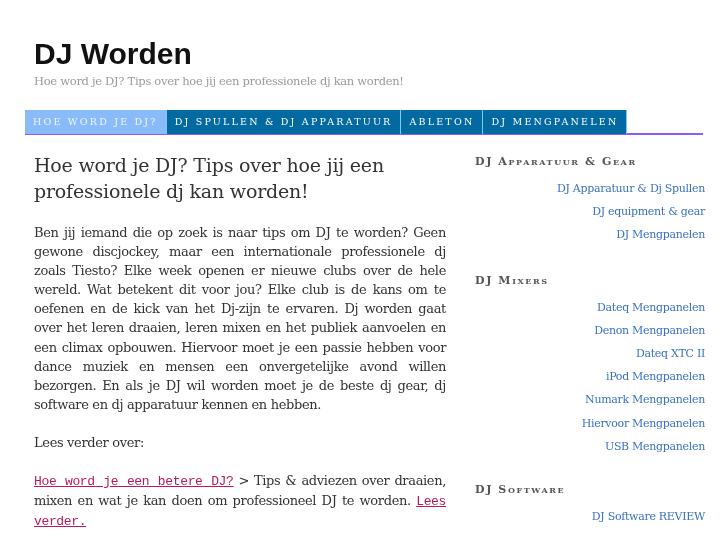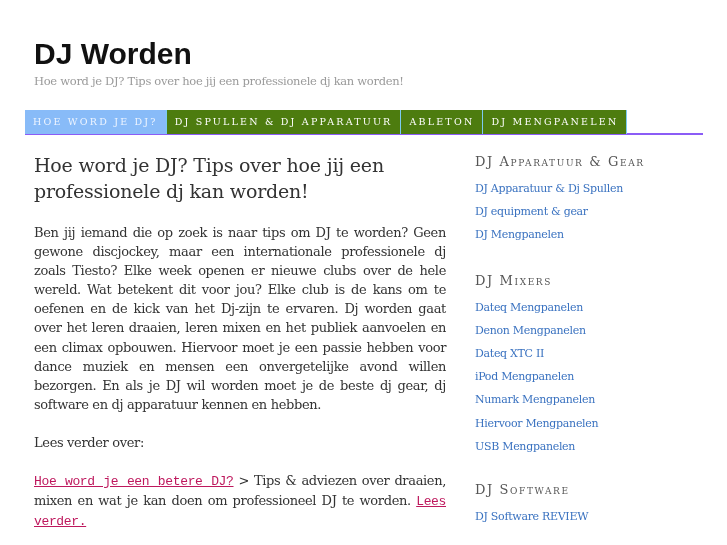--- a/index.html
+++ b/index.html
@@ -30,21 +30,21 @@
 
     
     .nav {
       position: absolute; left: 25px; top: 110px;
       width: 678px; height: 25px;
       border-bottom: 2px solid #8b5cf6;
       display: flex;
     }
     .nav-item {
       height: 24px;
-      background: #4d7c0f;
+      background: #0369a1;
       color: #ffffff;
       font-family: "DejaVu Serif", serif;
       font-size: 9.5px;
       letter-spacing: 2.2px;
       line-height: 24px;
       padding: 0 8px;
       border-right: 1px solid #7ccbf0;
       white-space: nowrap;
       cursor: pointer;
     }
@@ -74,35 +74,36 @@
     }
     .post-body a { color: #be185d; text-decoration: underline; font-family: Liberation Mono, monospace; }
 
     
     .sidebar {
       position: absolute; left: 475px; top: 155px; width: 230px;
     }
     .widget { margin-bottom: 16px; }
     .widget-title {
       font-family: "DejaVu Serif", serif;
-      font-size: 13px;
+      font-size: 11px;
       font-variant: small-caps;
       letter-spacing: 1.6px;
       color: #555;
       line-height: 14px;
       margin-bottom: 8px;
-      font-weight: normal;
+      font-weight: bold;
     }
     .widget ul { list-style: none; }
     .widget li {
       font-family: "DejaVu Serif", serif;
       font-size: 11px;
       line-height: 23.2px;
       color: #3a72c0;
       letter-spacing: -0.3px;
+      text-align: right;
     }
     .widget li a { color: #3a72c0; text-decoration: none; }
     #w0 { margin-bottom: 27px; }
     #w1 { margin-bottom: 25px; }
   </style>
 </head>
 <body>
 
 <div class="page">
 

